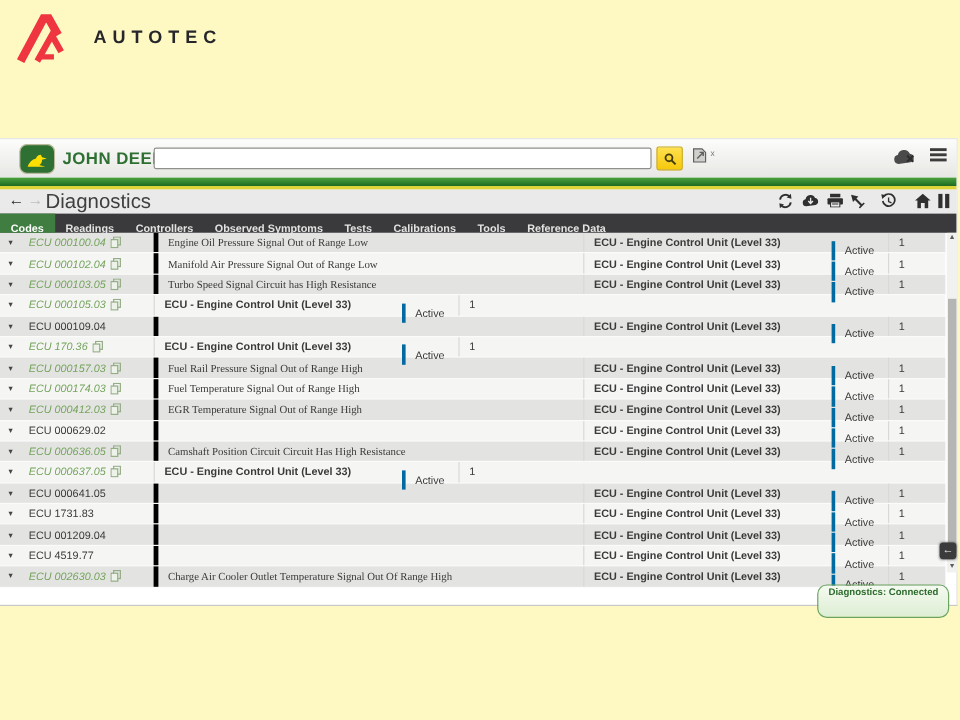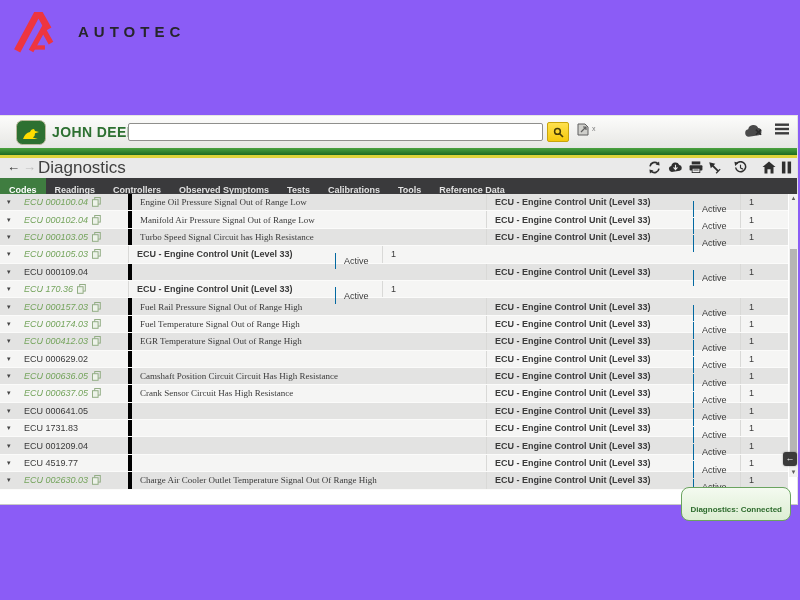--- a/index.html
+++ b/index.html
@@ -1,17 +1,17 @@
 <!DOCTYPE html>
 <html><head>
 <meta charset="utf-8">
 <style>
   * { margin:0; padding:0; box-sizing:border-box; }
   html,body { width:800px; height:600px; background:#ffffff; font-family:"Liberation Sans","DejaVu Sans",sans-serif; overflow:hidden; }
-  .page { position:relative; width:800px; height:600px; background:#8b5cf6; }
+  .page { position:relative; width:800px; height:600px; background:#fef9c3; }
 
   
   .autotec { position:absolute; left:12px; top:8px; display:flex; align-items:center; }
   .autotec-mark { width:52px; height:46px; }
   .autotec-text { margin-left:14px; font-size:15px; font-weight:700; letter-spacing:5px; color:#26262b; }
 
   
   .app { position:absolute; left:0; top:115px; width:798px; height:390px; background:#fff;
          border-bottom:1px solid #c9c9c7; border-right:1px solid #e3e3e3; }
 
@@ -50,37 +50,37 @@
   
   .tbody { position:absolute; left:0; top:79px; width:788px; height:296px; overflow:hidden; }
   .trow { display:flex; height:17.4px; align-items:center; font-size:9px; color:#3a3a3a; border-bottom:1px solid #fbfbfa; }
   .trow:nth-child(odd) { background:#e3e3e2; }
   .trow:nth-child(even){ background:#f5f5f4; }
   .cell { height:100%; display:flex; align-items:center; overflow:hidden; white-space:nowrap; }
   .c-exp { width:24px; padding-left:7px; font-size:7px; color:#454545; }
   .c-code { width:104px; }
   .c-desc { width:358px; padding-left:8px; border-left:4px solid #000000;font-family:Liberation Serif, serif; }
   .c-ctrl { width:207px; padding-left:8px; border-left:1px solid #d9d9d7;font-weight:bold; }
-  .c-status { width:47px; padding-left:8px; border-left:1px solid #0369a1;margin-top:13px; }
+  .c-status { width:47px; padding-left:8px; border-left:3px solid #0369a1;margin-top:13px; }
   .c-count { width:48px; padding-left:8px; border-left:1px solid #d9d9d7; }
   .code.linked { color:#74a45c; cursor:pointer;font-style:italic; }
   .copy { margin-left:4px; color:#93ad85; display:inline-flex; cursor:pointer; }
 
   
   .vscroll { position:absolute; left:789px; top:79px; width:9px; height:283px; background:#f1f1f0; }
   .sb-up, .sb-down { position:absolute; left:0; width:9px; height:9px; font-size:6px; line-height:9px; text-align:center; color:#5c5c5c; cursor:pointer; }
   .sb-up { top:0; } .sb-down { bottom:0; }
   .sb-thumb { position:absolute; left:1px; top:55px; width:7px; height:212px; background:#b5b5b4; cursor:pointer; }
 
   
   .panel-toggle { position:absolute; left:783px; top:337px; width:14px; height:14px; background:#3b3b3b; border-radius:3px;
                   color:#f0f0f0; font-size:9px; line-height:13px; text-align:center; cursor:pointer; box-shadow:0 0 2px rgba(0,0,0,.4); }
 
   
-  .badge { position:absolute; right:6px; top:372px; height:28px; padding:16px 8px; border:1px solid #6aa45f; border-radius:8px;
+  .badge { position:absolute; right:6px; top:372px; height:28px; padding:0 8px; border:1px solid #6aa45f; border-radius:8px;
            background:linear-gradient(#f4faf0,#ddeed3); font-size:8px; font-weight:700; color:#2d6b2d; line-height:12px; }
 
   svg { display:block; }
 </style>
 </head>
 <body>
 
 <div class="page">
 
   <div class="autotec">
@@ -368,21 +368,20 @@
           </span>
           <span class="cell c-code">
             <span class="code linked">ECU 000637.05</span>
             <span class="copy">
               <svg width="9" height="10" viewBox="0 0 9 10">
                 <rect x="2.7" y="0.5" width="5.6" height="6.6" fill="none" stroke="currentColor"></rect>
                 <rect x="0.5" y="2.7" width="5.6" height="6.6" fill="#eef3ea" stroke="currentColor"></rect>
               </svg>
             </span>
           </span>
-          <span class="cell c-desc">Crank Sensor Circuit Has High Resistance</span>
           <span class="cell c-ctrl">ECU - Engine Control Unit (Level 33)</span>
           <span class="cell c-status">Active</span>
           <span class="cell c-count">1</span>
         </div>
         <div class="trow">
           <span class="cell c-exp">
             <span>▾</span>
           </span>
           <span class="cell c-code">
             <span class="code ">ECU 000641.05</span>

